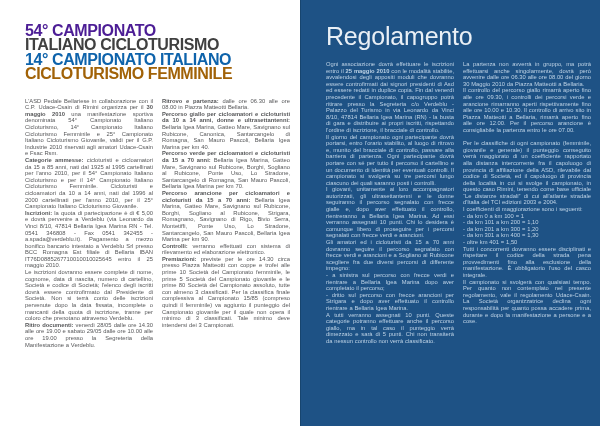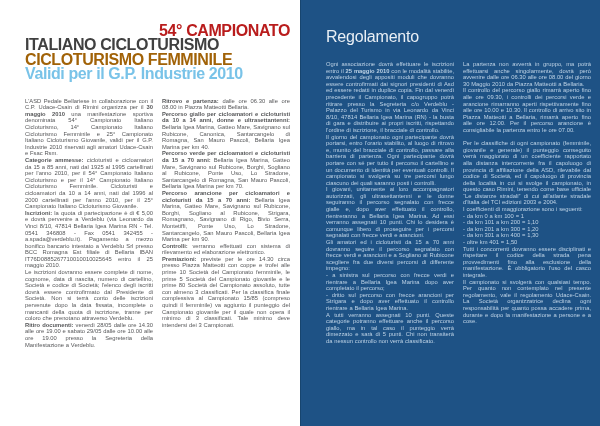--- a/index.html
+++ b/index.html
@@ -19,21 +19,21 @@
   }
 
   
   .right-page {
     width:300px; height:426px; background:#1e5285;
     border-left:1px solid #17456f;
     padding:27px 8px 0 25px;
   }
   .right-title { margin-bottom:15px; }
   .right-title .rtitle-line {
-    font-size:16px; font-weight:400; line-height:19px;
+    font-size:25px; font-weight:400; line-height:19px;
     color:#e9eff5; letter-spacing:-0.2px; white-space:nowrap;
   }
 
   
   .columns { display:flex; gap:9px; }
   .col { width:128px; }
   .col p.para {
     font-size:5.8px; line-height:6.6px; text-align:justify;
     word-spacing:0.2px;
   }
@@ -42,24 +42,24 @@
   .right-page .col p.para { color:#bed3e6; }
   .bold { font-weight:bold; }
 </style>
 </head>
 <body>
 
 <div class="spread">
 
   <div class="left-page">
     <div class="left-title">
-        <div class="title-line" style="color: #b91c1c; text-align: right;">54° CAMPIONATO</div>
+        <div class="title-line" style="color: #4c1d95;">54° CAMPIONATO</div>
         <div class="title-line" style="color: #404040;">ITALIANO CICLOTURISMO</div>
+        <div class="title-line" style="color: rgb(14, 99, 171);">14° CAMPIONATO ITALIANO</div>
         <div class="title-line" style="color: #a16207;">CICLOTURISMO FEMMINILE</div>
-        <div class="title-line" style="color: rgb(121, 195, 232);">Validi per il G.P. Industrie 2010</div>
       </div>
     <div class="columns">
       <div class="col">
           <p class="para"><span>L'ASD Pedale Bellariese in collaborazione con il C.P. Udace-Csain di Rimini organizza per il </span><span class="bold">30 maggio 2010</span><span> una manifestazione sportiva denominata 54° Campionato Italiano Cicloturismo, 14° Campionato Italiano Cicloturismo Femminile e 25° Campionato Italiano Cicloturismo Giovanile, validi per il G.P. Industrie 2010 riservati agli amatori Udace-Csain e Fsac Rsm.</span></p>
           <p class="para"><span class="bold">Categorie ammesse:</span><span> cicloturisti e cicloamatori da 15 a 85 anni, nati dal 1925 al 1995 cartellinati per l'anno 2010, per il 54° Campionato Italiano Cicloturismo e per il 14° Campionato Italiano Cicloturismo Femminile. Cicloturisti e cicloamatori da 10 a 14 anni, nati dal 1996 al 2000 cartellinati per l'anno 2010, per il 25° Campionato Italiano Cicloturismo Giovanile.</span></p>
           <p class="para"><span class="bold">Iscrizioni:</span><span> la quota di partecipazione è di € 5,00 e dovrà pervenire a Verdeblu (via Leonardo da Vinci 8/10, 47814 Bellaria Igea Marina RN - Tel. 0541 346808 - Fax 0541 342455 - a.spada@verdeblu.it). Pagamento a mezzo bonifico bancario intestato a Verdeblu Srl presso BCC Romagna Est filiale di Bellaria IBAN IT76D0885267710010010025645 entro il 25 maggio 2010.</span></p>
           <p class="para"><span>Le iscrizioni dovranno essere complete di nome, cognome, data di nascita, numero di cartellino, Società e codice di Società; l'elenco degli iscritti dovrà essere controfirmato dal Presidente di Società. Non si terrà conto delle iscrizioni pervenute dopo la data fissata, incomplete o mancanti della quota di iscrizione, tranne per coloro che prenotano attraverso Verdeblu.</span></p>
           <p class="para"><span class="bold">Ritiro documenti:</span><span> venerdì 28/05 dalle ore 14.30 alle ore 19.00 e sabato 29/05 dalle ore 10.00 alle ore 19.00 presso la Segreteria della Manifestazione a Verdeblu.</span></p>
         </div>
       <div class="col">

